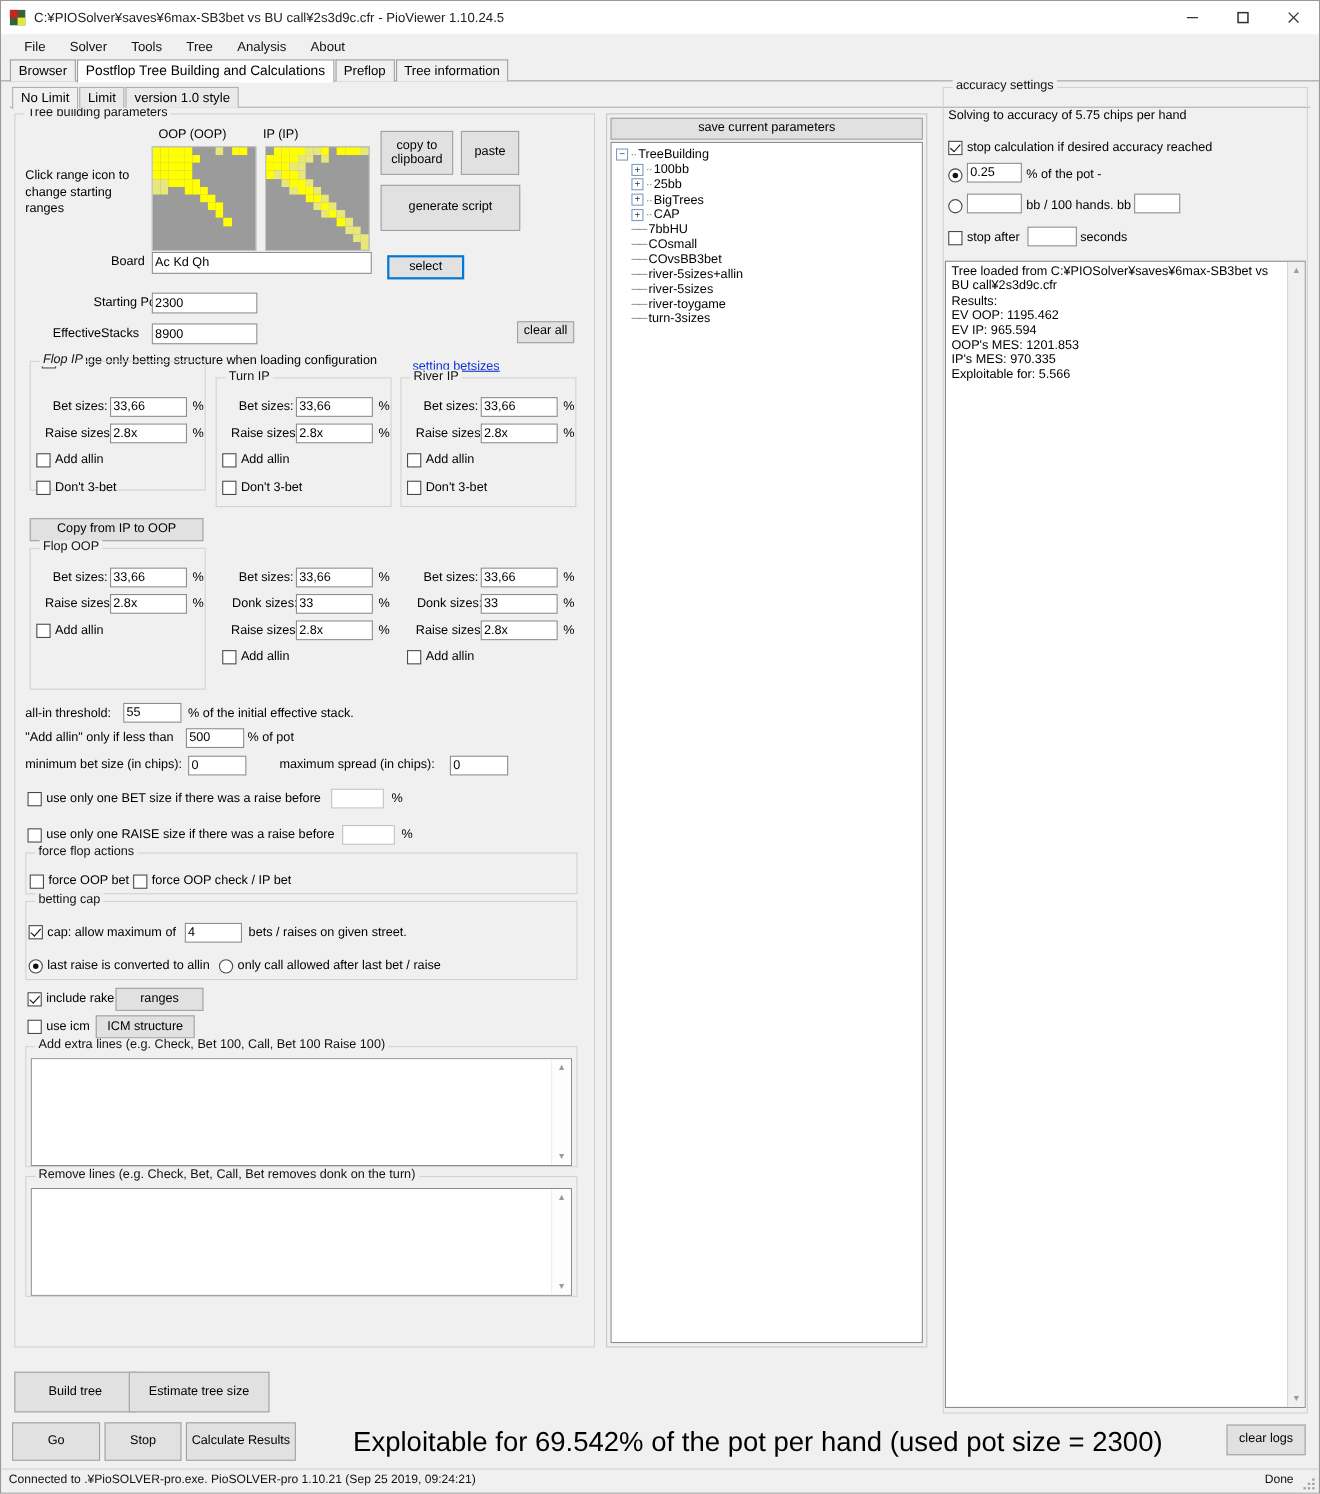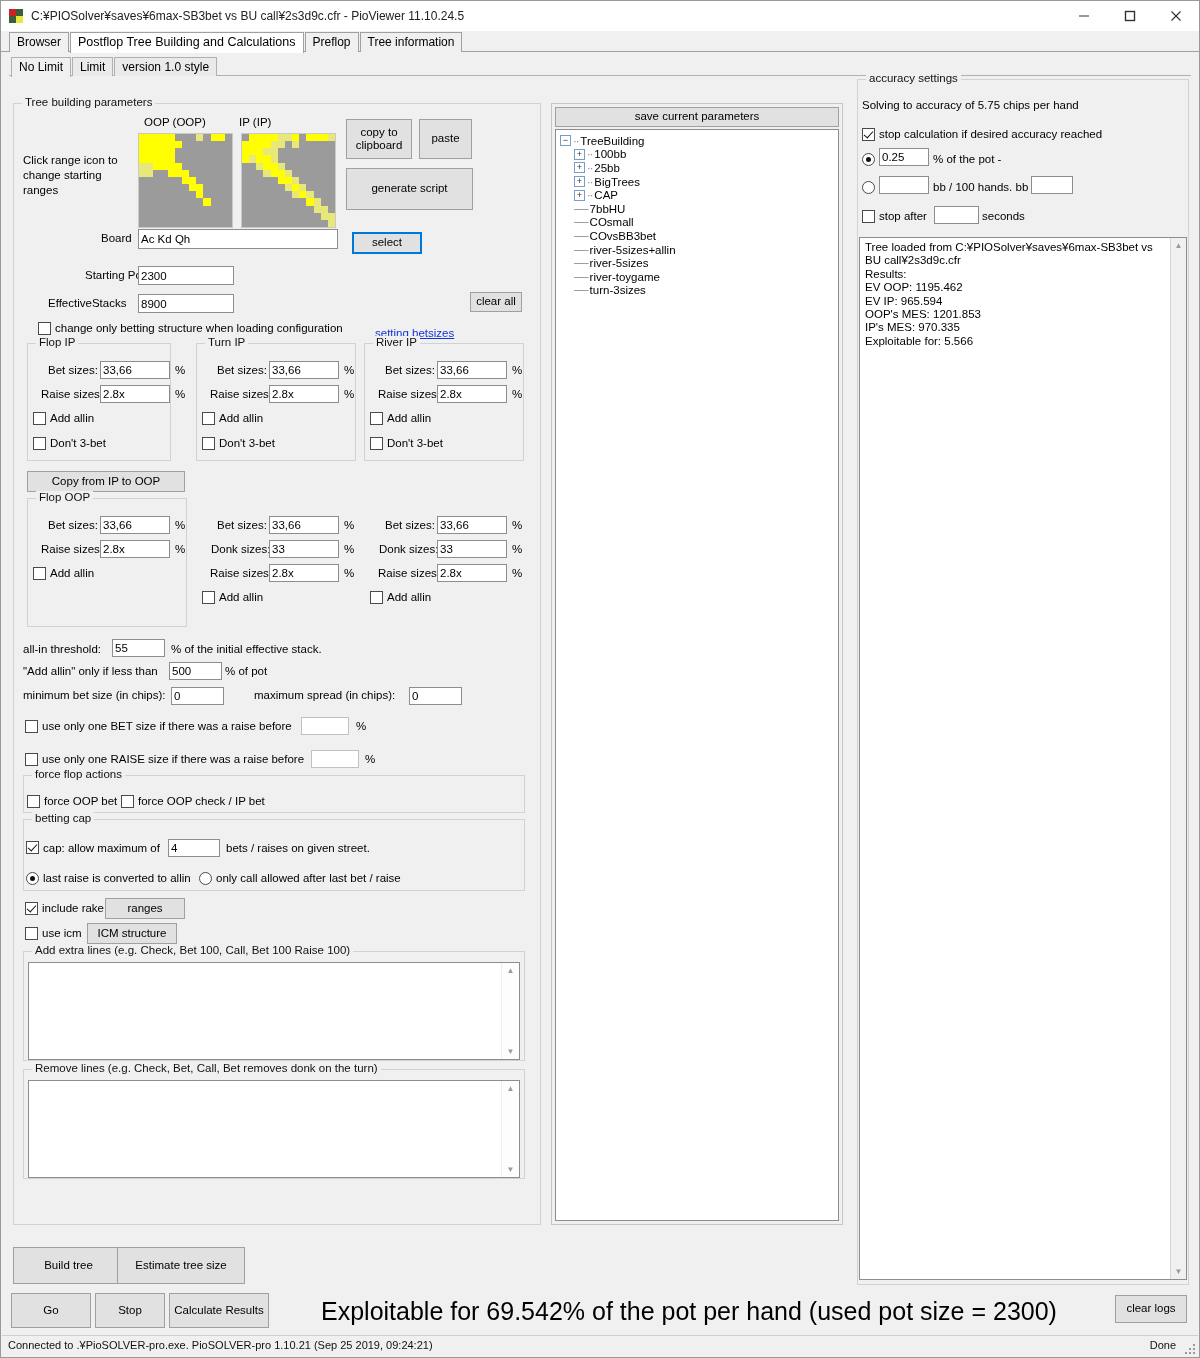--- a/index.html
+++ b/index.html
@@ -93,41 +93,49 @@
   .grip{position:absolute;right:3px;bottom:2px;width:12px;height:12px;}
   .grip i{position:absolute;width:2px;height:2px;background:#9a9a9a;}
 </style>
 </head>
 <body>
 
 <div class="win">
 
   <div class="titlebar">
     <span class="applogo"></span>
-    <span class="titletext">C:¥PIOSolver¥saves¥6max-SB3bet vs BU call¥2s3d9c.cfr - PioViewer 11.10.24.5</span>
+    <span class="titletext">C:¥PIOSolver¥saves¥6max-SB3bet vs BU call¥2s3d9c.cfr - PioViewer 1.10.24.5</span>
     <div class="wbtns">
       <div class="wbtn">
           <svg width="12" height="12" viewBox="0 0 12 12">
             <line x1="1" y1="6" x2="11" y2="6" stroke="#333" stroke-width="1"></line>
           </svg>
         </div>
       <div class="wbtn">
           <svg width="12" height="12" viewBox="0 0 12 12">
             <rect x="1.5" y="1.5" width="9" height="9" fill="none" stroke="#333" stroke-width="1.4"></rect>
           </svg>
         </div>
       <div class="wbtn close">
           <svg width="12" height="12" viewBox="0 0 12 12">
             <line x1="1.5" y1="1.5" x2="10.5" y2="10.5" stroke="#333" stroke-width="1.1"></line>
             <line x1="10.5" y1="1.5" x2="1.5" y2="10.5" stroke="#333" stroke-width="1.1"></line>
           </svg>
         </div>
     </div>
   </div>
 
+  <div class="menubar">
+    <div class="menuitem">File</div>
+    <div class="menuitem">Solver</div>
+    <div class="menuitem">Tools</div>
+    <div class="menuitem">Tree</div>
+    <div class="menuitem">Analysis</div>
+    <div class="menuitem">About</div>
+  </div>
 
   <div class="tabstrip">
     <div class="tab">Browser</div>
     <div class="tab active">Postflop Tree Building and Calculations</div>
     <div class="tab">Preflop</div>
     <div class="tab">Tree information</div>
   </div>
 
   <div class="tabstrip2">
     <div class="tab2 active">No Limit</div>
@@ -501,21 +509,21 @@
   <div class="txt" style="left:47px;top:296px;">EffectiveStacks</div>
   <input class="inp" style="left: 137px; top: 293px; width: 96px; height: 19px;" value="8900">
 
   <div class="btn" style="left:469px;top:291px;width:52px;height:20px;">clear all</div>
 
   <div class="cb" style="left:37px;top:321px;"></div>
   <div class="txt" style="left:54px;top:321px;">change only betting structure when loading configuration</div>
 
   <div class="link" style="left:374px;top:326px;">setting betsizes</div>
 
-  <div class="group" style="left:26px;top:342px;width:144px;height:118px;">
+  <div class="group" style="left:26px;top:327px;width:160px;height:118px;font-style:italic;">
     <div class="legend">Flop IP</div>
   </div>
   <div class="txt" style="left:47px;top:363px;">Bet sizes:</div>
   <input class="inp" style="left: 99px; top: 360px; width: 70px; height: 18px;" value="33,66">
   <div class="txt" style="left:174px;top:363px;">%</div>
   <div class="txt" style="left:40px;top:387px;">Raise sizes:</div>
   <input class="inp" style="left: 99px; top: 384px; width: 70px; height: 18px;" value="2.8x">
   <div class="txt" style="left:174px;top:387px;">%</div>
   <div class="cb" style="left:32px;top:411px;"></div>
   <div class="txt" style="left:49px;top:411px;">Add allin</div>

